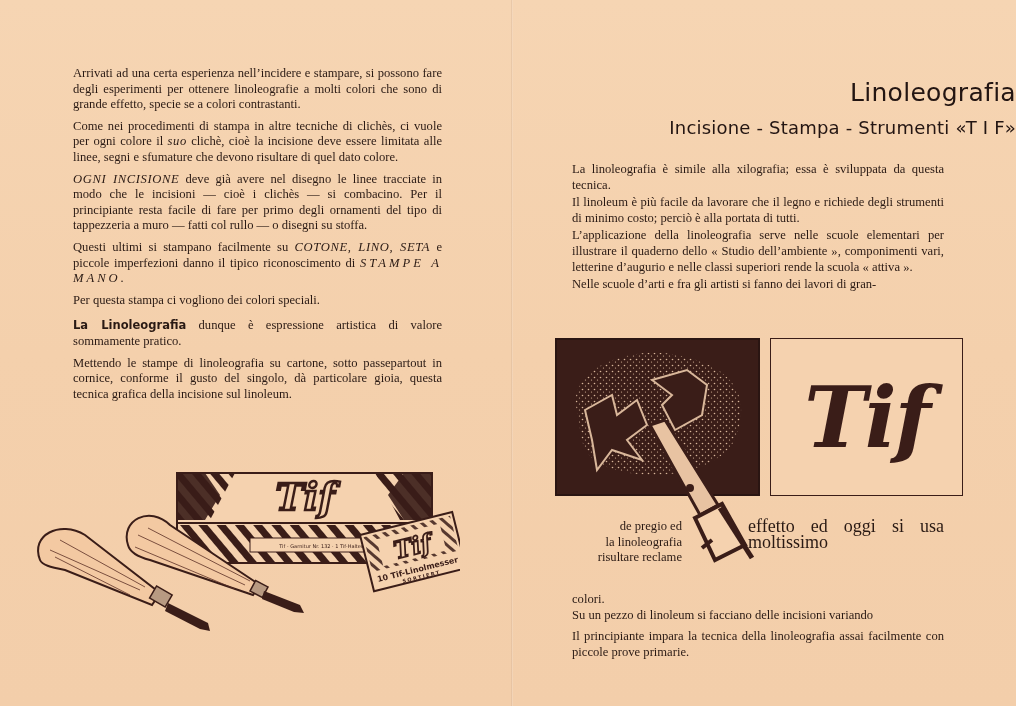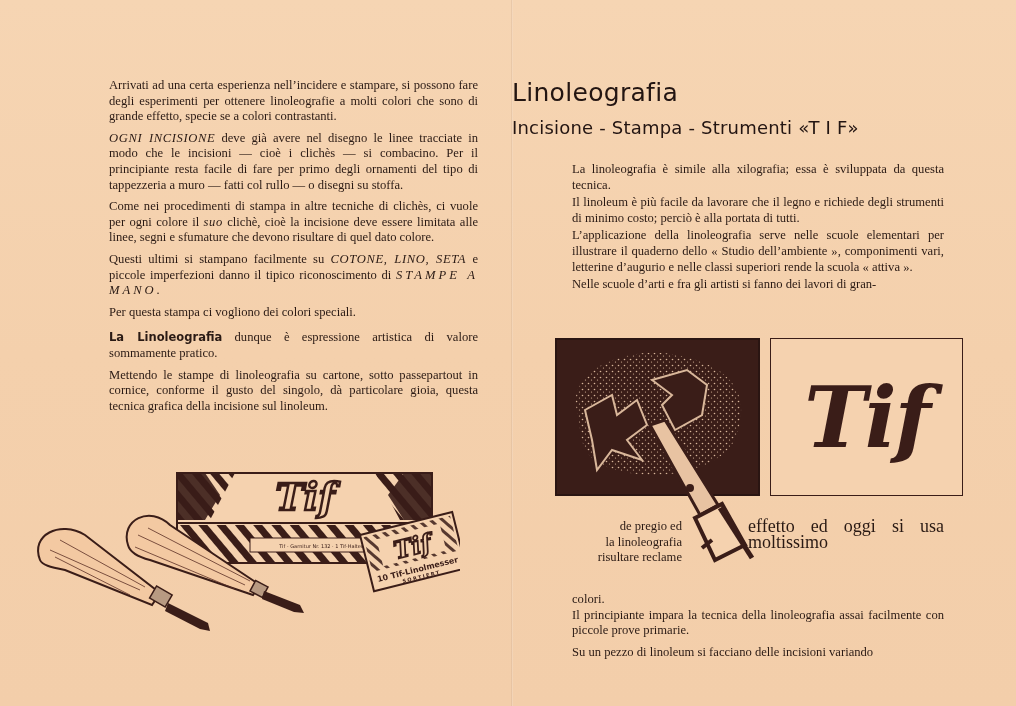--- a/index.html
+++ b/index.html
@@ -20,48 +20,48 @@
     position: absolute; left: 511px; top: 0; width: 2px; height: 706px;
     background: linear-gradient(90deg, rgba(170,130,100,0.25), rgba(255,235,215,0.5));
   }
   .col { position: absolute; font-size: 12.6px; line-height: 15.6px; text-align: justify; }
   .col p { margin-bottom: 6px; text-align: justify; }
   .col p.tight { margin-bottom: 2px; }
   .it { font-style: italic; letter-spacing: 0.6px; }
   .it.wide { letter-spacing: 3px; }
   .sans-bold { font-family: "DejaVu Sans", sans-serif; font-weight: bold; font-size: 11.5px; }
   .title {
-    position: absolute; left: 512px; width: 504px; text-align: left;
+    position: absolute; left: 512px; width: 504px; text-align: right;
     font-family: "DejaVu Sans", sans-serif; color: #231512;
   }
   .title.main { top: 78px; font-size: 25px; letter-spacing: 0.3px; }
   .title.sub { top: 117px; font-size: 18px; letter-spacing: 0.2px; }
   .imgbox { position: absolute; }
   .wrap-left { position: absolute; left: 572px; top: 519px; width: 110px; font-size: 12.6px; line-height: 15.6px; text-align: right; }
   .wrap-right { position: absolute; left: 748px; top: 519px; width: 196px; font-size: 18px; line-height: 15.6px; text-align: justify; }
   .wrap-right span, .wrap-left span { display: block; }
   .wrap-right span { text-align-last: justify; }
 </style>
 </head>
 <body>
 
 <div class="page left"></div>
 <div class="page right"></div>
 <div class="fold"></div>
 
-<div class="col" style="left:73px; top:78px; width:369px;margin-left:36px;">
+<div class="col" style="left:73px; top:66px; width:369px;">
   <p>Arrivati ad una certa esperienza nell’incidere e stampare, si possono fare degli esperimenti per ottenere linoleografie a molti colori che sono di grande effetto, specie se a colori contrastanti.</p>
-  <p>
-    <span class="it">OGNI INCISIONE</span>
-    <span>deve già avere nel disegno le linee tracciate in modo che le incisioni — cioè i clichès — si combacino. Per il principiante resta facile di fare per primo degli ornamenti del tipo di tappezzeria a muro — fatti col rullo — o disegni su stoffa.</span>
-  </p>
   <p>
     <span>Come nei procedimenti di stampa in altre tecniche di clichès, ci vuole per ogni colore il</span>
     <span class="it">suo</span>
     <span>clichè, cioè la incisione deve essere limitata alle linee, segni e sfumature che devono risultare di quel dato colore.</span>
+  </p>
+  <p>
+    <span class="it">OGNI INCISIONE</span>
+    <span>deve già avere nel disegno le linee tracciate in modo che le incisioni — cioè i clichès — si combacino. Per il principiante resta facile di fare per primo degli ornamenti del tipo di tappezzeria a muro — fatti col rullo — o disegni su stoffa.</span>
   </p>
   <p>
     <span>Questi ultimi si stampano facilmente su</span>
     <span class="it">COTONE, LINO, SETA</span>
     <span>e piccole imperfezioni danno il tipico riconoscimento di</span>
     <span class="it wide">STAMPE A MANO.</span>
   </p>
   <p style="margin-bottom:10px;">Per questa stampa ci vogliono dei colori speciali.</p>
   <p>
     <span class="sans-bold">La Linoleografia</span>
@@ -161,15 +161,15 @@
   <span>de pregio ed</span>
   <span>la linoleografia</span>
   <span>risultare reclame</span>
 </div>
 <div class="wrap-right">
   <span>effetto ed oggi si usa moltissimo</span>
 </div>
 
 <div class="col" style="left:572px; top:592px; width:372px;">
   <p class="tight" style="margin-bottom:0;">colori.</p>
+  <p>Su un pezzo di linoleum si facciano delle incisioni variando</p>
   <p>Il principiante impara la tecnica della linoleografia assai facilmente con piccole prove primarie.</p>
-  <p>Su un pezzo di linoleum si facciano delle incisioni variando</p>
 </div>
 
 </body></html>

